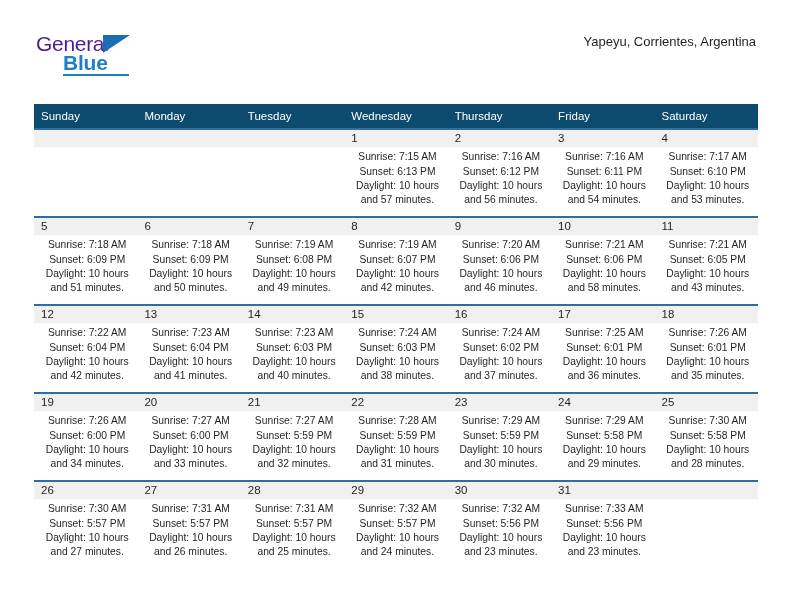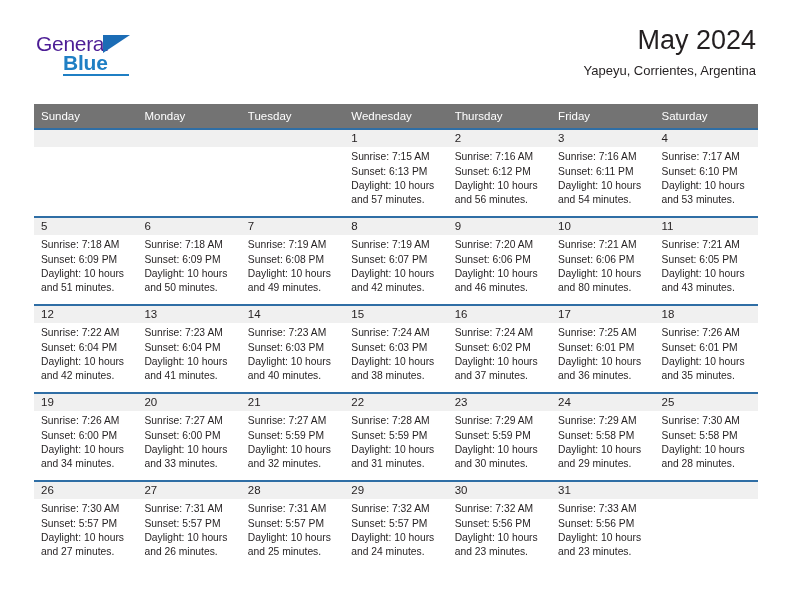--- a/index.html
+++ b/index.html
@@ -92,21 +92,21 @@
 
   
   .calendar {
     position: absolute;
     left: 34px;
     top: 104px;
     width: 724px;
   }
   .dow-row {
     display: flex;
-    background: #737373;
+    background: #0c4a6e;
   }
   .dow-cell {
     flex: 1 1 0;
     color: #ffffff;
     font-size: 11.5px;
     padding: 5px 0 5px 7px;
     box-sizing: border-box;
     line-height: 1.25;
   }
 
@@ -137,39 +137,39 @@
   .day-number {
     font-size: 11.5px;
     color: #231f20;
     line-height: 1;
   }
   .day-details {
     padding: 3px 4px 0 7px;
     font-size: 10.3px;
     color: #231f20;
     line-height: 1.38;
+    text-align: center;
   }
   .day-details div {
     white-space: nowrap;
   }
 </style>
 </head>
 <body>
 
 <div class="page-header">
 
   <div class="logo">
     <span class="logo-general">General</span>
     <span class="logo-triangle"></span>
     <span class="logo-blue">Blue</span>
     <span class="logo-underline"></span>
   </div>
 
   <div class="title-block">
-    <h1 class="cal-title">May 2024</h1>
     <h2 class="cal-subtitle">Yapeyu, Corrientes, Argentina</h2>
   </div>
 
 </div>
 
 <div class="calendar">
   <div class="dow-row" id="dow-row">
       <div class="dow-cell">Sunday</div>
       <div class="dow-cell">Monday</div>
       <div class="dow-cell">Tuesday</div>
@@ -297,21 +297,21 @@
           </div>
         </div>
         <div class="day-cell">
           <div class="day-number-band">
             <span class="day-number">10</span>
           </div>
           <div class="day-details">
             <div>Sunrise: 7:21 AM</div>
             <div>Sunset: 6:06 PM</div>
             <div>Daylight: 10 hours</div>
-            <div>and 80 minutes.</div>
+            <div>and 58 minutes.</div>
           </div>
         </div>
         <div class="day-cell">
           <div class="day-number-band">
             <span class="day-number">11</span>
           </div>
           <div class="day-details">
             <div>Sunrise: 7:21 AM</div>
             <div>Sunset: 6:05 PM</div>
             <div>Daylight: 10 hours</div>

